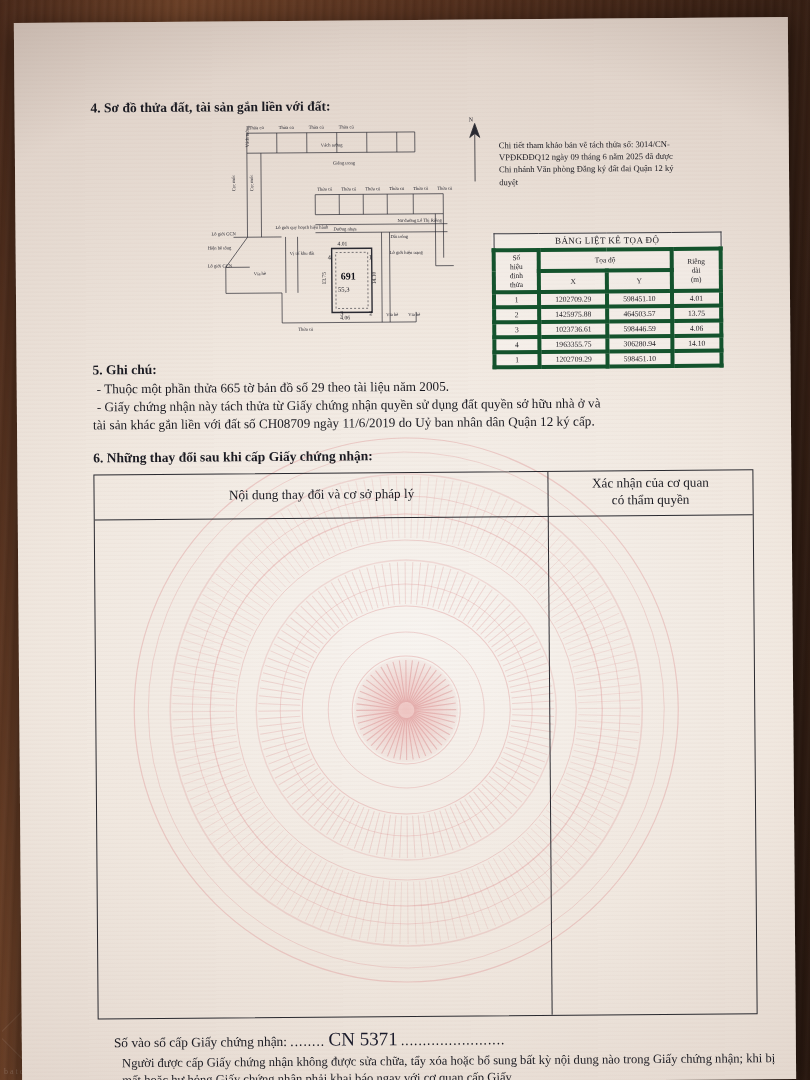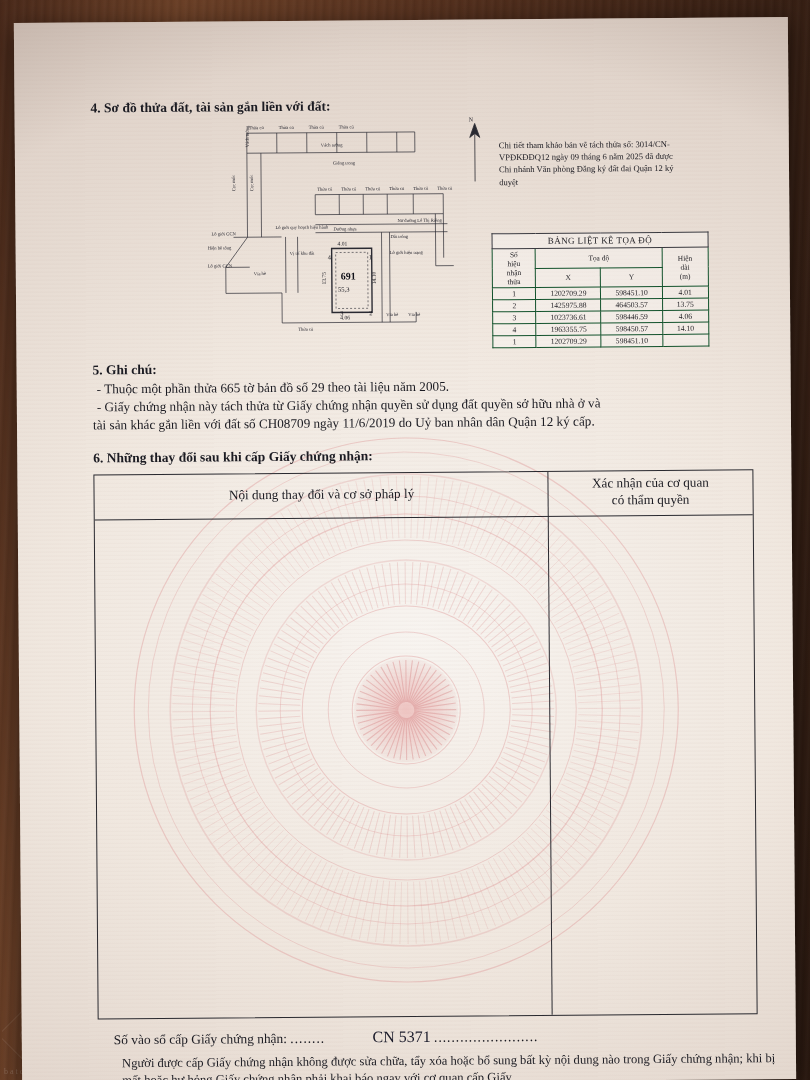--- a/index.html
+++ b/index.html
@@ -114,21 +114,21 @@
     position: absolute;
     left: 476px;
     top: 214px;
     width: 216px;
     border-collapse: collapse;
     font-size: 7.6px;
     color: #1c1b20;
     background: rgba(255,255,255,0.32);
   }
   #coord-table td, #coord-table th {
-    border: 1px solid #14532d;
+    border: 4px solid #14532d;
     text-align: center;
     padding: 1px 14px;
     font-weight: normal;
   }
   #coord-table .cap {
     font-size: 9px;
     letter-spacing: .4px;
     border: 1px solid #3a3a40;
     padding: 2px;
   }
@@ -177,23 +177,22 @@
     position: absolute;
     left: 92px;
     top: 1008px;
     font-size: 13.4px;
     color: #1b1b22;
     white-space: nowrap;
   }
   .dots { letter-spacing: 1px; }
   #cert-number {
     font-family: "Liberation Serif", serif;
-    font-size: 16px;
+    font-size: 19px;
     color: #1a1a2a;
-    margin-left: 44px;
   }
   #footer-note {
     position: absolute;
     left: 100px;
     top: 1033px;
     width: 660px;
     font-size: 12.6px;
     line-height: 1.35;
     color: #1b1b22;
   }
@@ -371,25 +370,25 @@
     <div id="detail-note">Chi tiết tham khảo bản vẽ tách thửa số: 3014/CN-VPĐKĐĐQ12 ngày 09 tháng 6 năm 2025 đã được Chi nhánh Văn phòng Đăng ký đất đai Quận 12 ký duyệt</div>
 
     <table id="coord-table">
       <tbody>
         <tr>
           <td class="cap" colspan="4">BẢNG LIỆT KÊ TỌA ĐỘ</td>
         </tr>
         <tr class="hdr">
           <td rowspan="2">
             <span>Số hiệu</span><br>
-            <span>nhận thửa</span>
+            <span>đỉnh thửa</span>
           </td>
           <td colspan="2">Tọa độ</td>
           <td rowspan="2">
-            <span>Hiện dài</span><br>
+            <span>Riêng dài</span><br>
             <span>(m)</span>
           </td>
         </tr>
         <tr class="hdr">
           <td>X</td>
           <td>Y</td>
         </tr>
 
         <tr>
           <td>1</td>
@@ -405,21 +404,21 @@
         </tr>
         <tr>
           <td>3</td>
           <td>1023736.61</td>
           <td>598446.59</td>
           <td>4.06</td>
         </tr>
         <tr>
           <td>4</td>
           <td>1963355.75</td>
-          <td>598450.57</td>
+          <td>306280.94</td>
           <td>14.10</td>
         </tr>
         <tr>
           <td>1</td>
           <td>1202709.29</td>
           <td>598451.10</td>
           <td></td>
         </tr>
       </tbody>
     </table>

